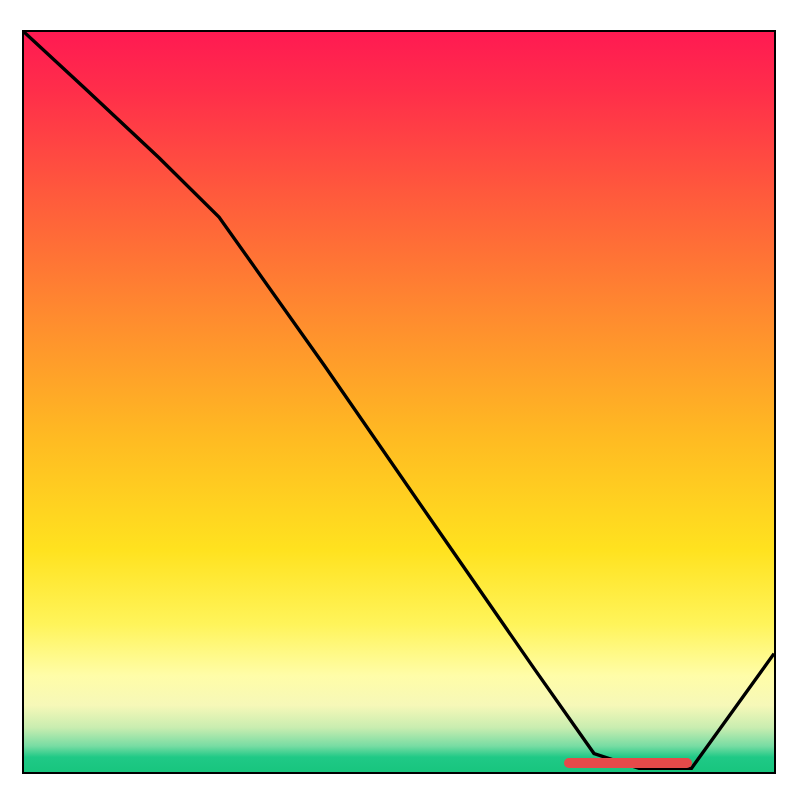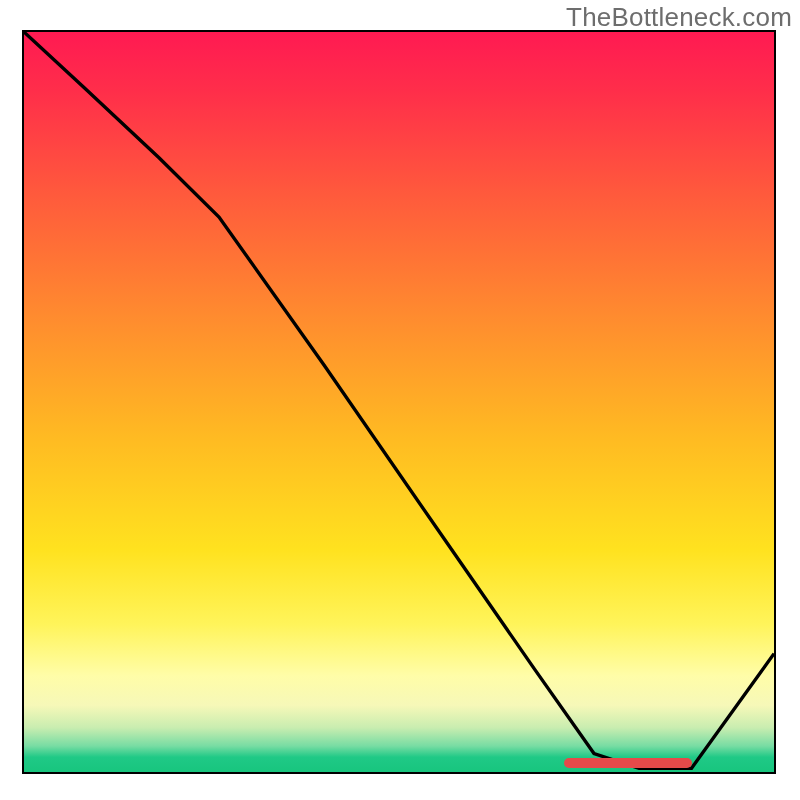--- a/index.html
+++ b/index.html
@@ -68,21 +68,20 @@
     bottom: 0.5%;
     height: 10px;
     border-radius: 6px;
     background: #e64a4a;
   }
 </style>
 </head>
 <body>
 
 <div class="wrap">
-  <div class="watermark">TheBottleneck.com</div>
 
   <div class="plot">
     <div class="gradient"></div>
 
     <svg class="curve" viewBox="0 0 100 100" preserveAspectRatio="none">
       <path fill="none" stroke="#000" stroke-width="0.45" d="M0.00 0.00 L8.00 7.50 L18.00 17.00 L26.00 25.00 L40.00 45.00 L55.00 67.00 L68.00 86.00 L76.00 97.50 L82.00 99.50 L89.00 99.50 L100.00 84.00"></path>
     </svg>
 
     <div class="marker" style="left:72%;width:17%;"></div>
   </div>

